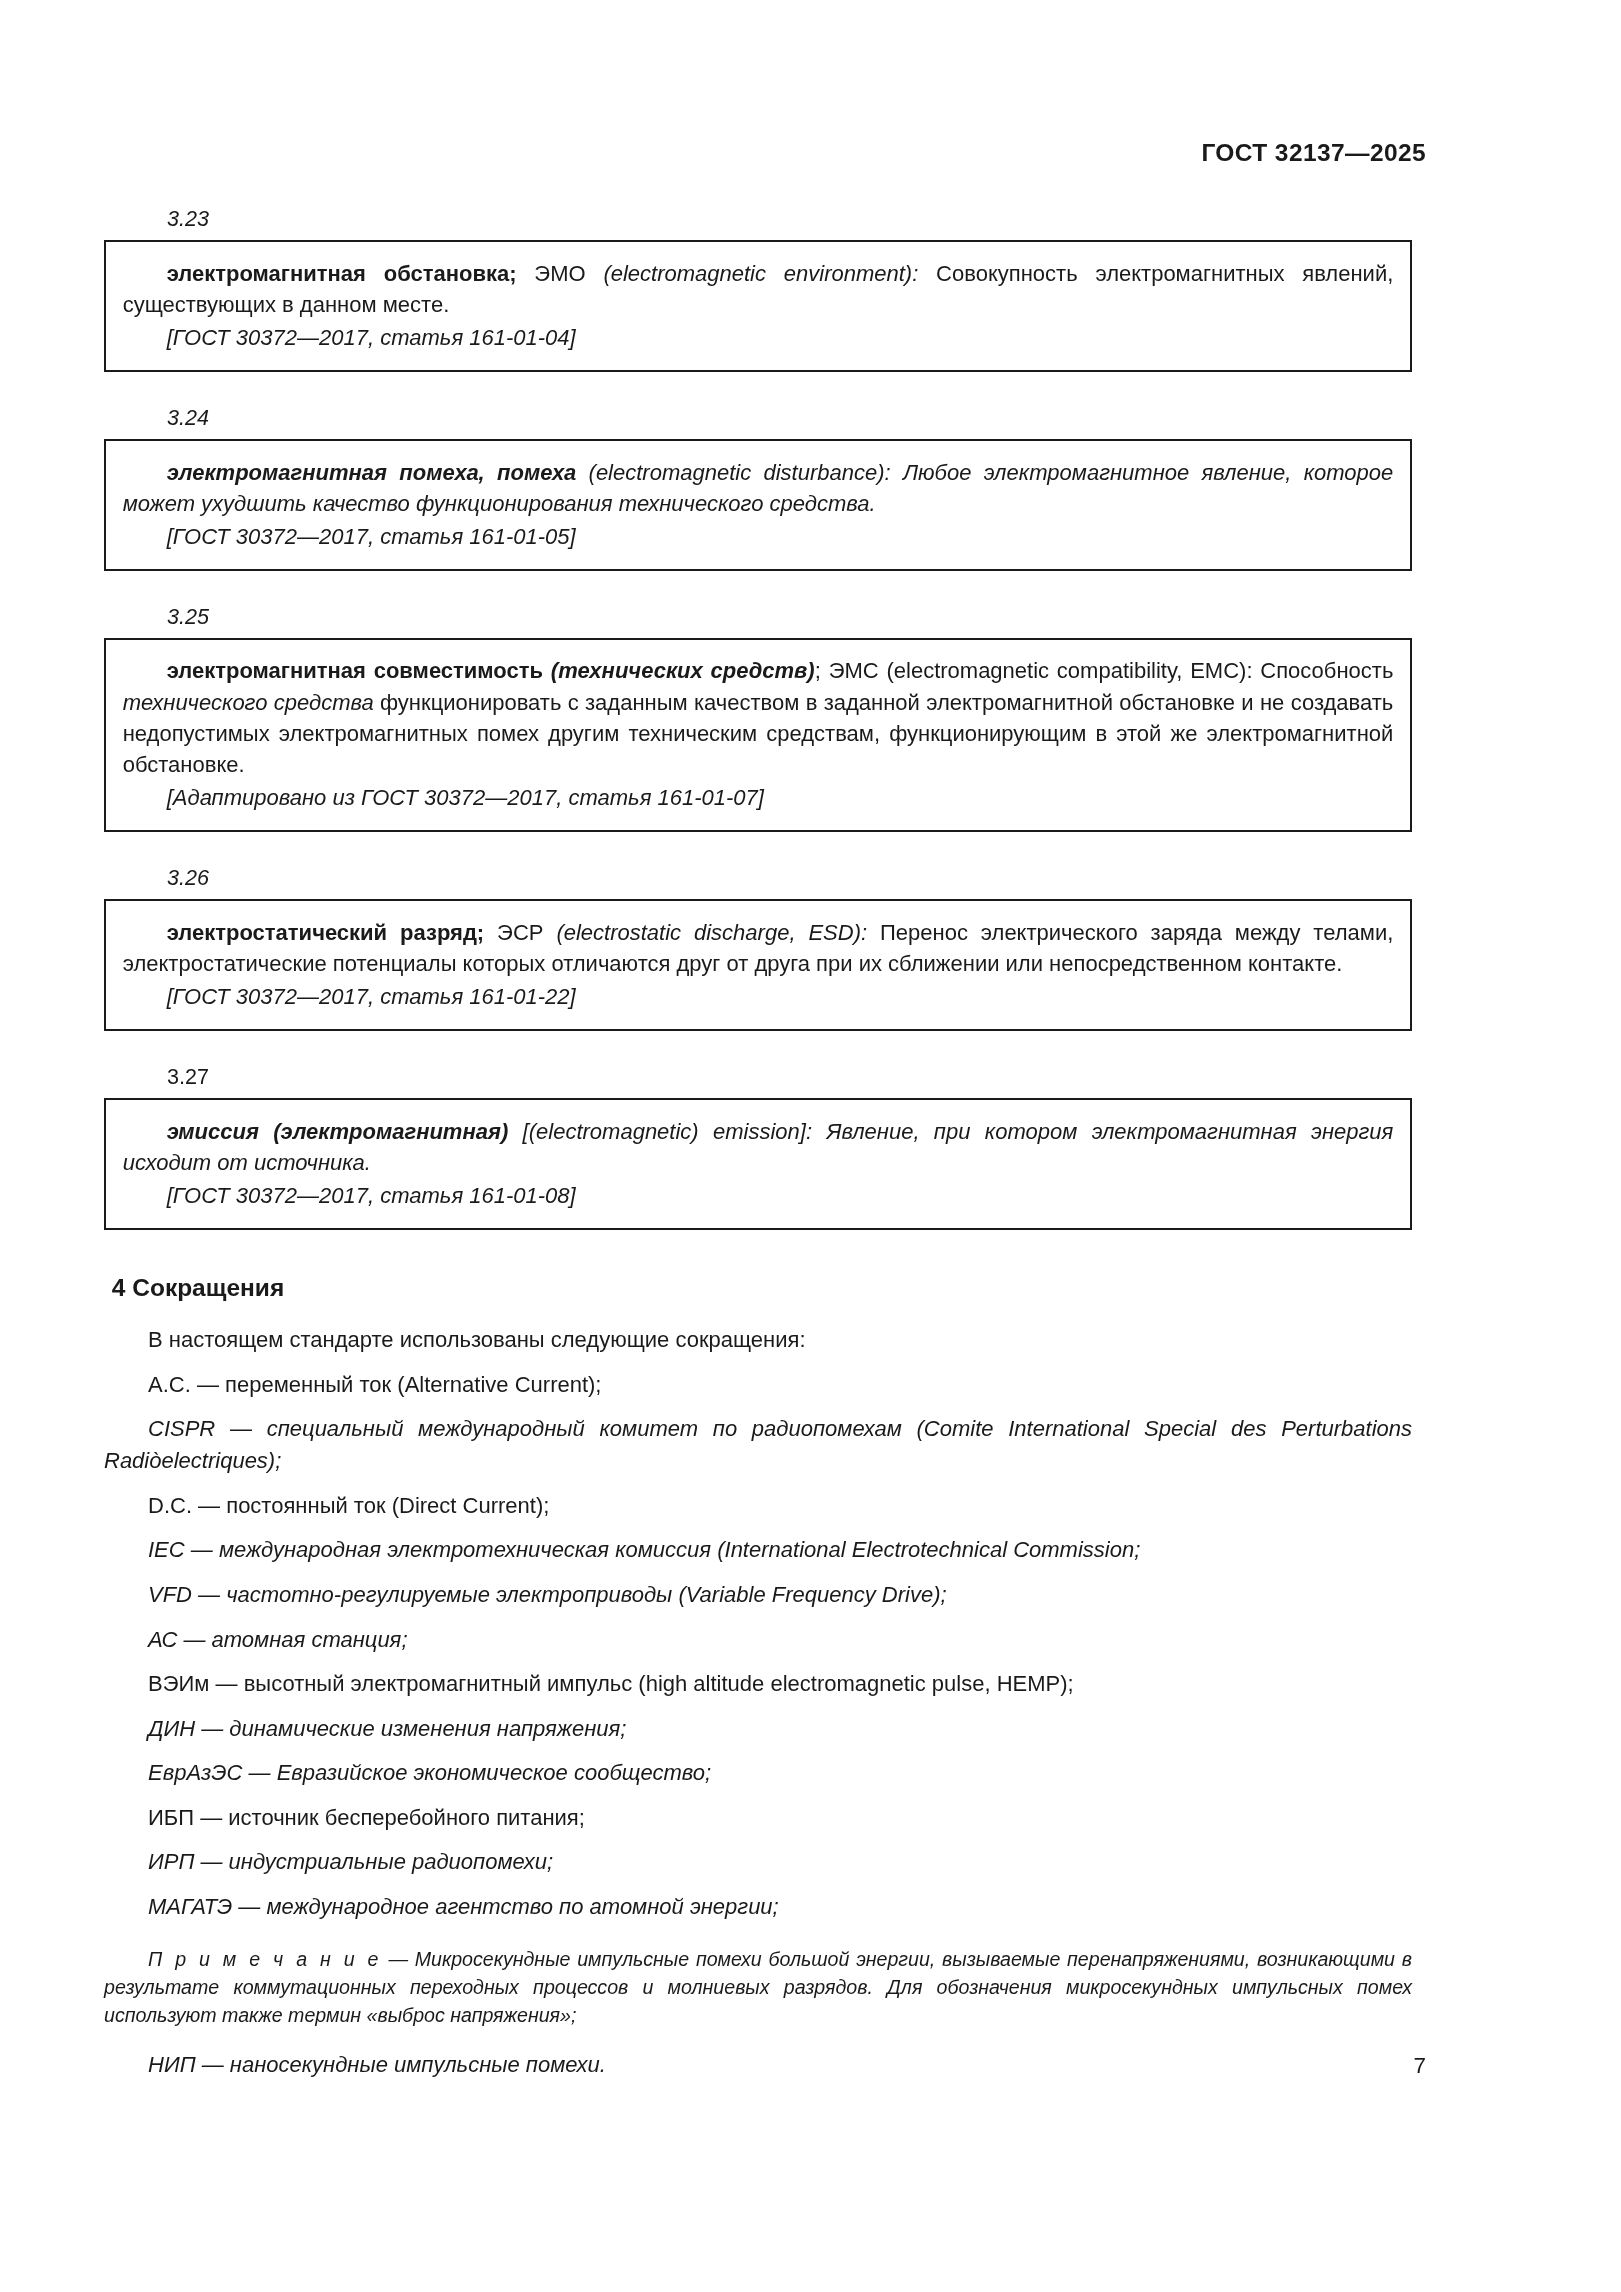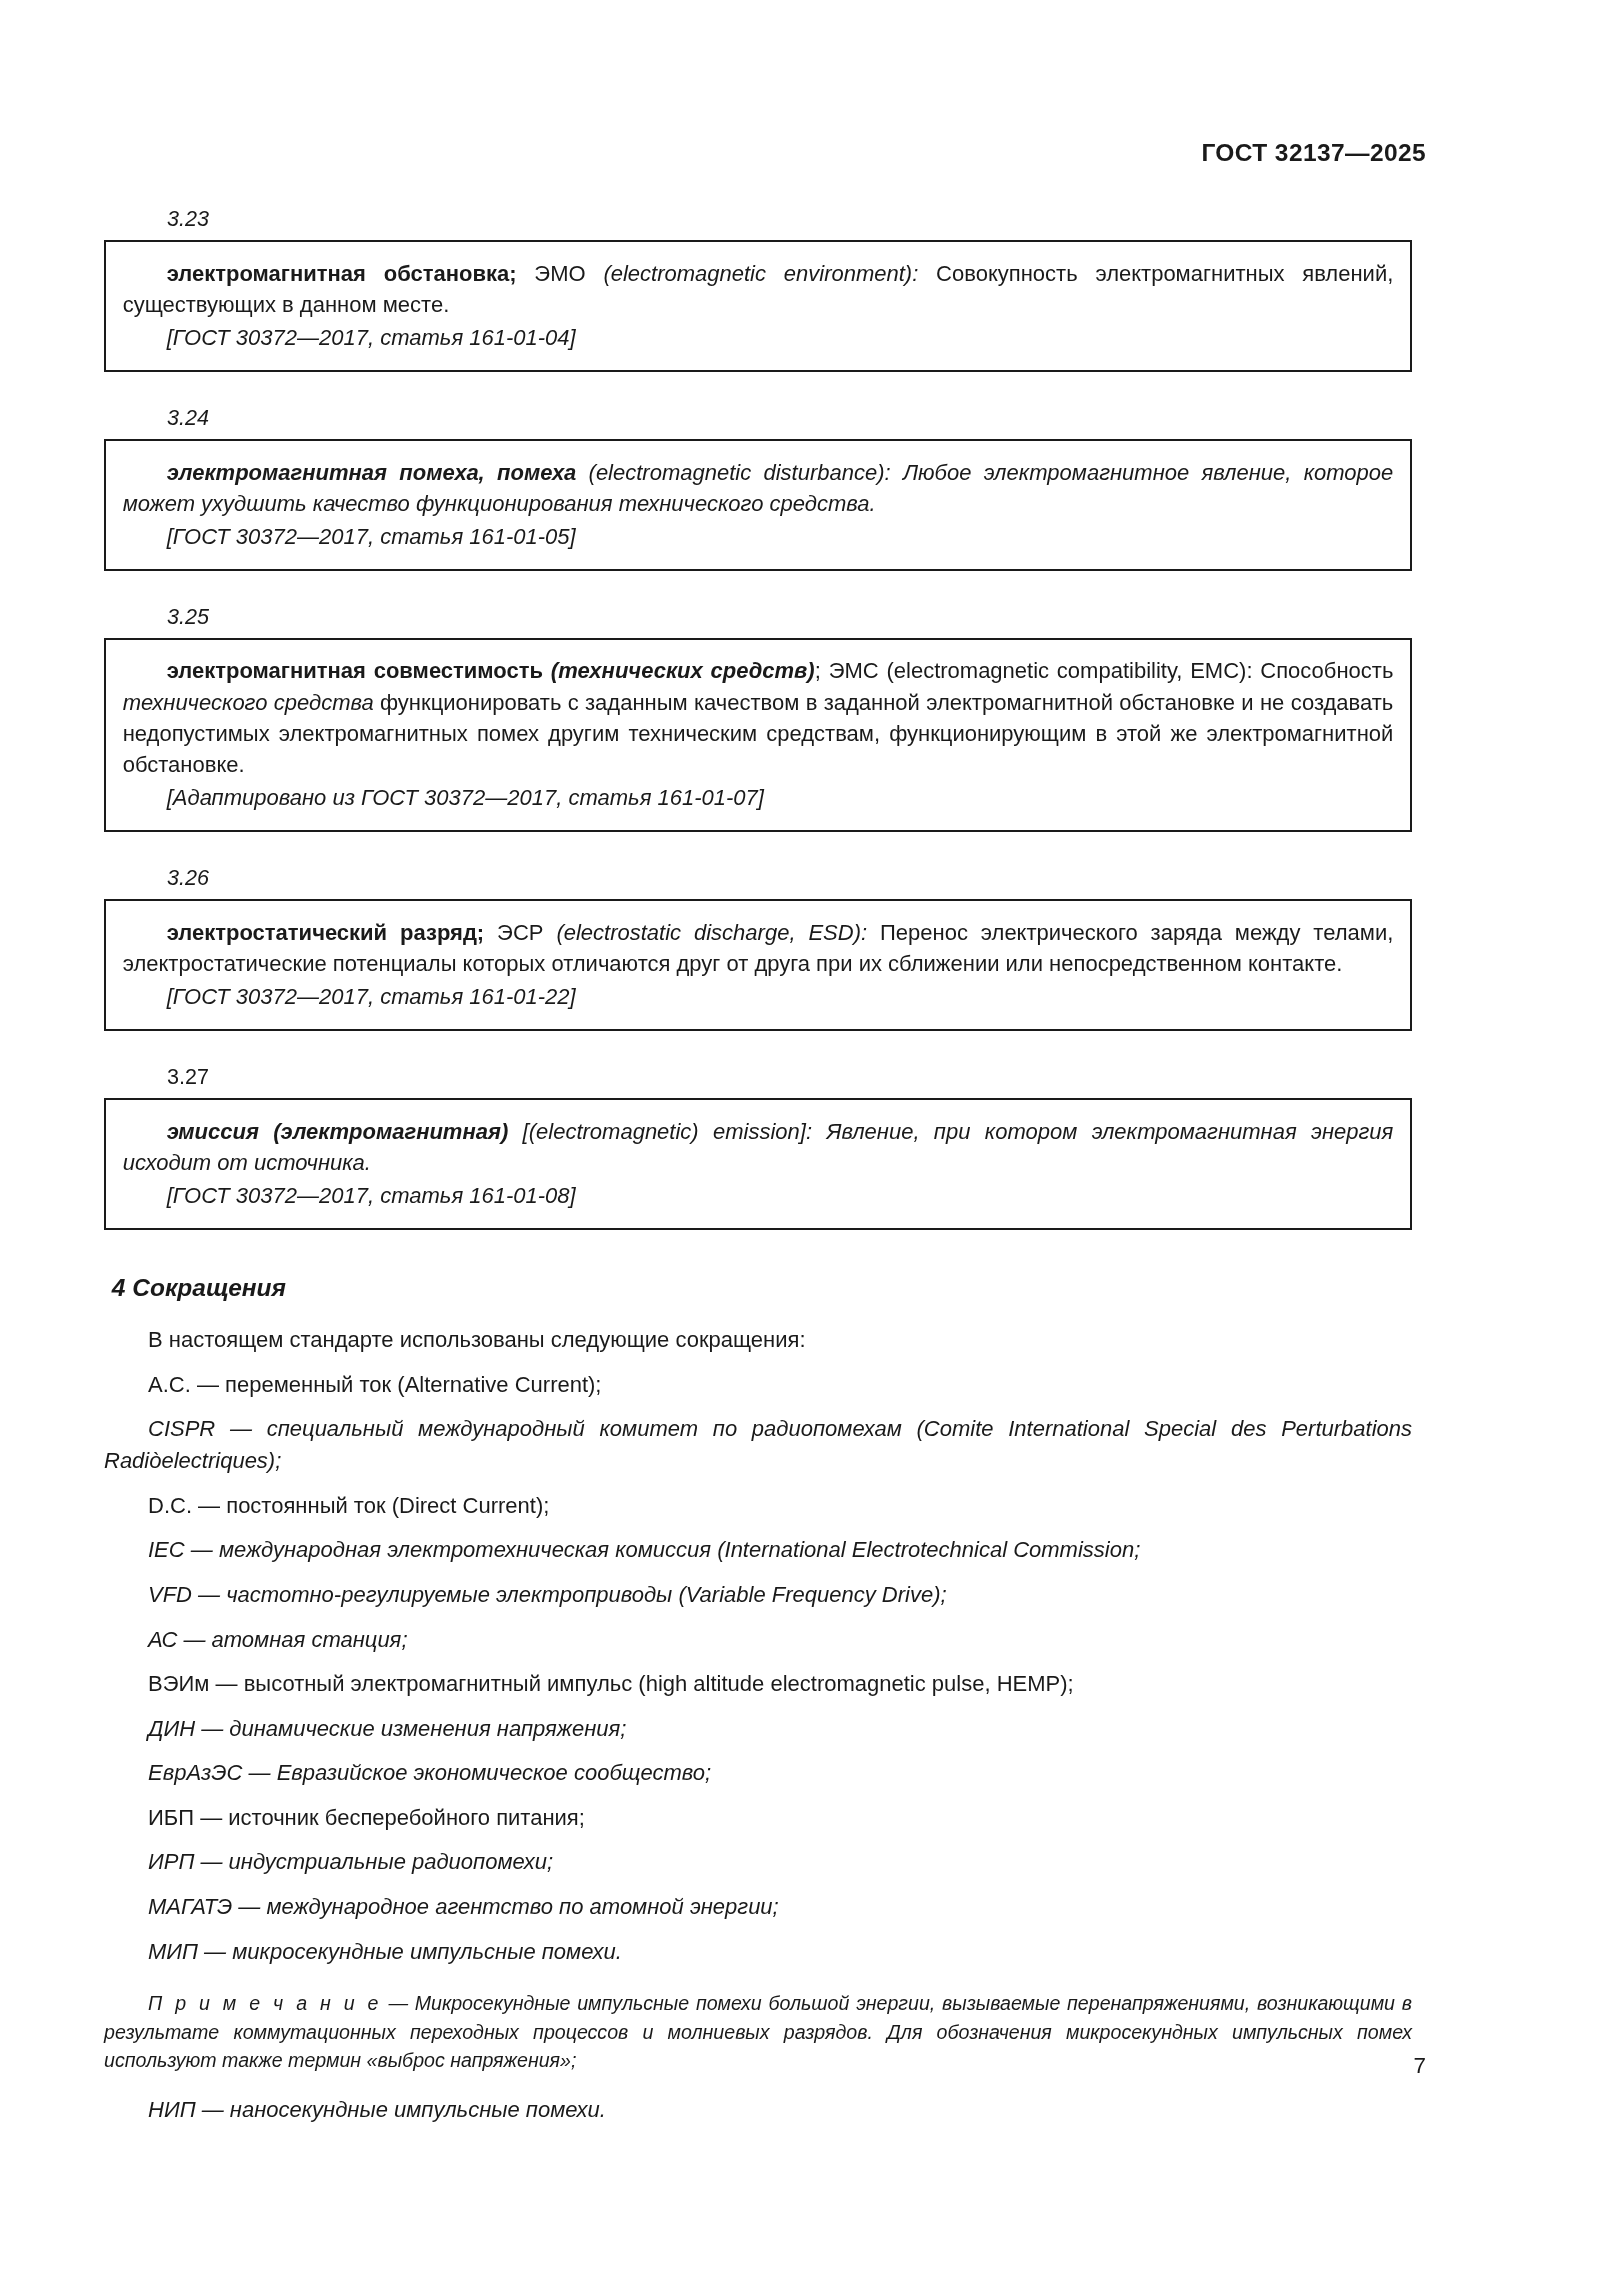--- a/index.html
+++ b/index.html
@@ -79,21 +79,20 @@
   .it { font-style: italic; }
   .tight { word-spacing: -1.2px; }
 
   
   h2.sec {
     font-size: 24.5px;
     font-weight: bold;
     margin: 43px 0 21.6px 0;
     padding-left: 7.8px;
     line-height: 1.2;
-    font-style: italic;
   }
 
   
   .para {
     font-size: 22px;
     line-height: 1.45;
     margin: 0 0 12.7px 0;
     text-indent: 44px;
     text-align: justify;
   }
@@ -166,21 +165,20 @@
     <p class="para">D.C. — постоянный ток (Direct Current);</p>
     <p class="para it">IEC — международная электротехническая комиссия (International Electrotechnical Commission;</p>
     <p class="para it">VFD — частотно-регулируемые электроприводы (Variable Frequency Drive);</p>
     <p class="para it">АС — атомная станция;</p>
     <p class="para">ВЭИм — высотный электромагнитный импульс (high altitude electromagnetic pulse, HEMP);</p>
     <p class="para it">ДИН — динамические изменения напряжения;</p>
     <p class="para it">ЕврАзЭС — Евразийское экономическое сообщество;</p>
     <p class="para">ИБП — источник бесперебойного питания;</p>
     <p class="para it">ИРП — индустриальные радиопомехи;</p>
     <p class="para it">МАГАТЭ — международное агентство по атомной энергии;</p>
-    <p class="para it">МИП — микросекундные импульсные помехи.</p>
 
     <p class="note"><span class="lbl">П р и м е ч а н и е</span><span> — </span><span>Микросекундные импульсные помехи большой энергии, вызываемые перенапряжениями, возникающими в результате коммутационных переходных процессов и молниевых разрядов. Для обозначения микросекундных импульсных помех используют также термин «выброс напряжения»;</span></p>
 
     <p class="para it">НИП — наносекундные импульсные помехи.</p>
 
   </div>
 
   <div class="folio">7</div>
 
 </div>

